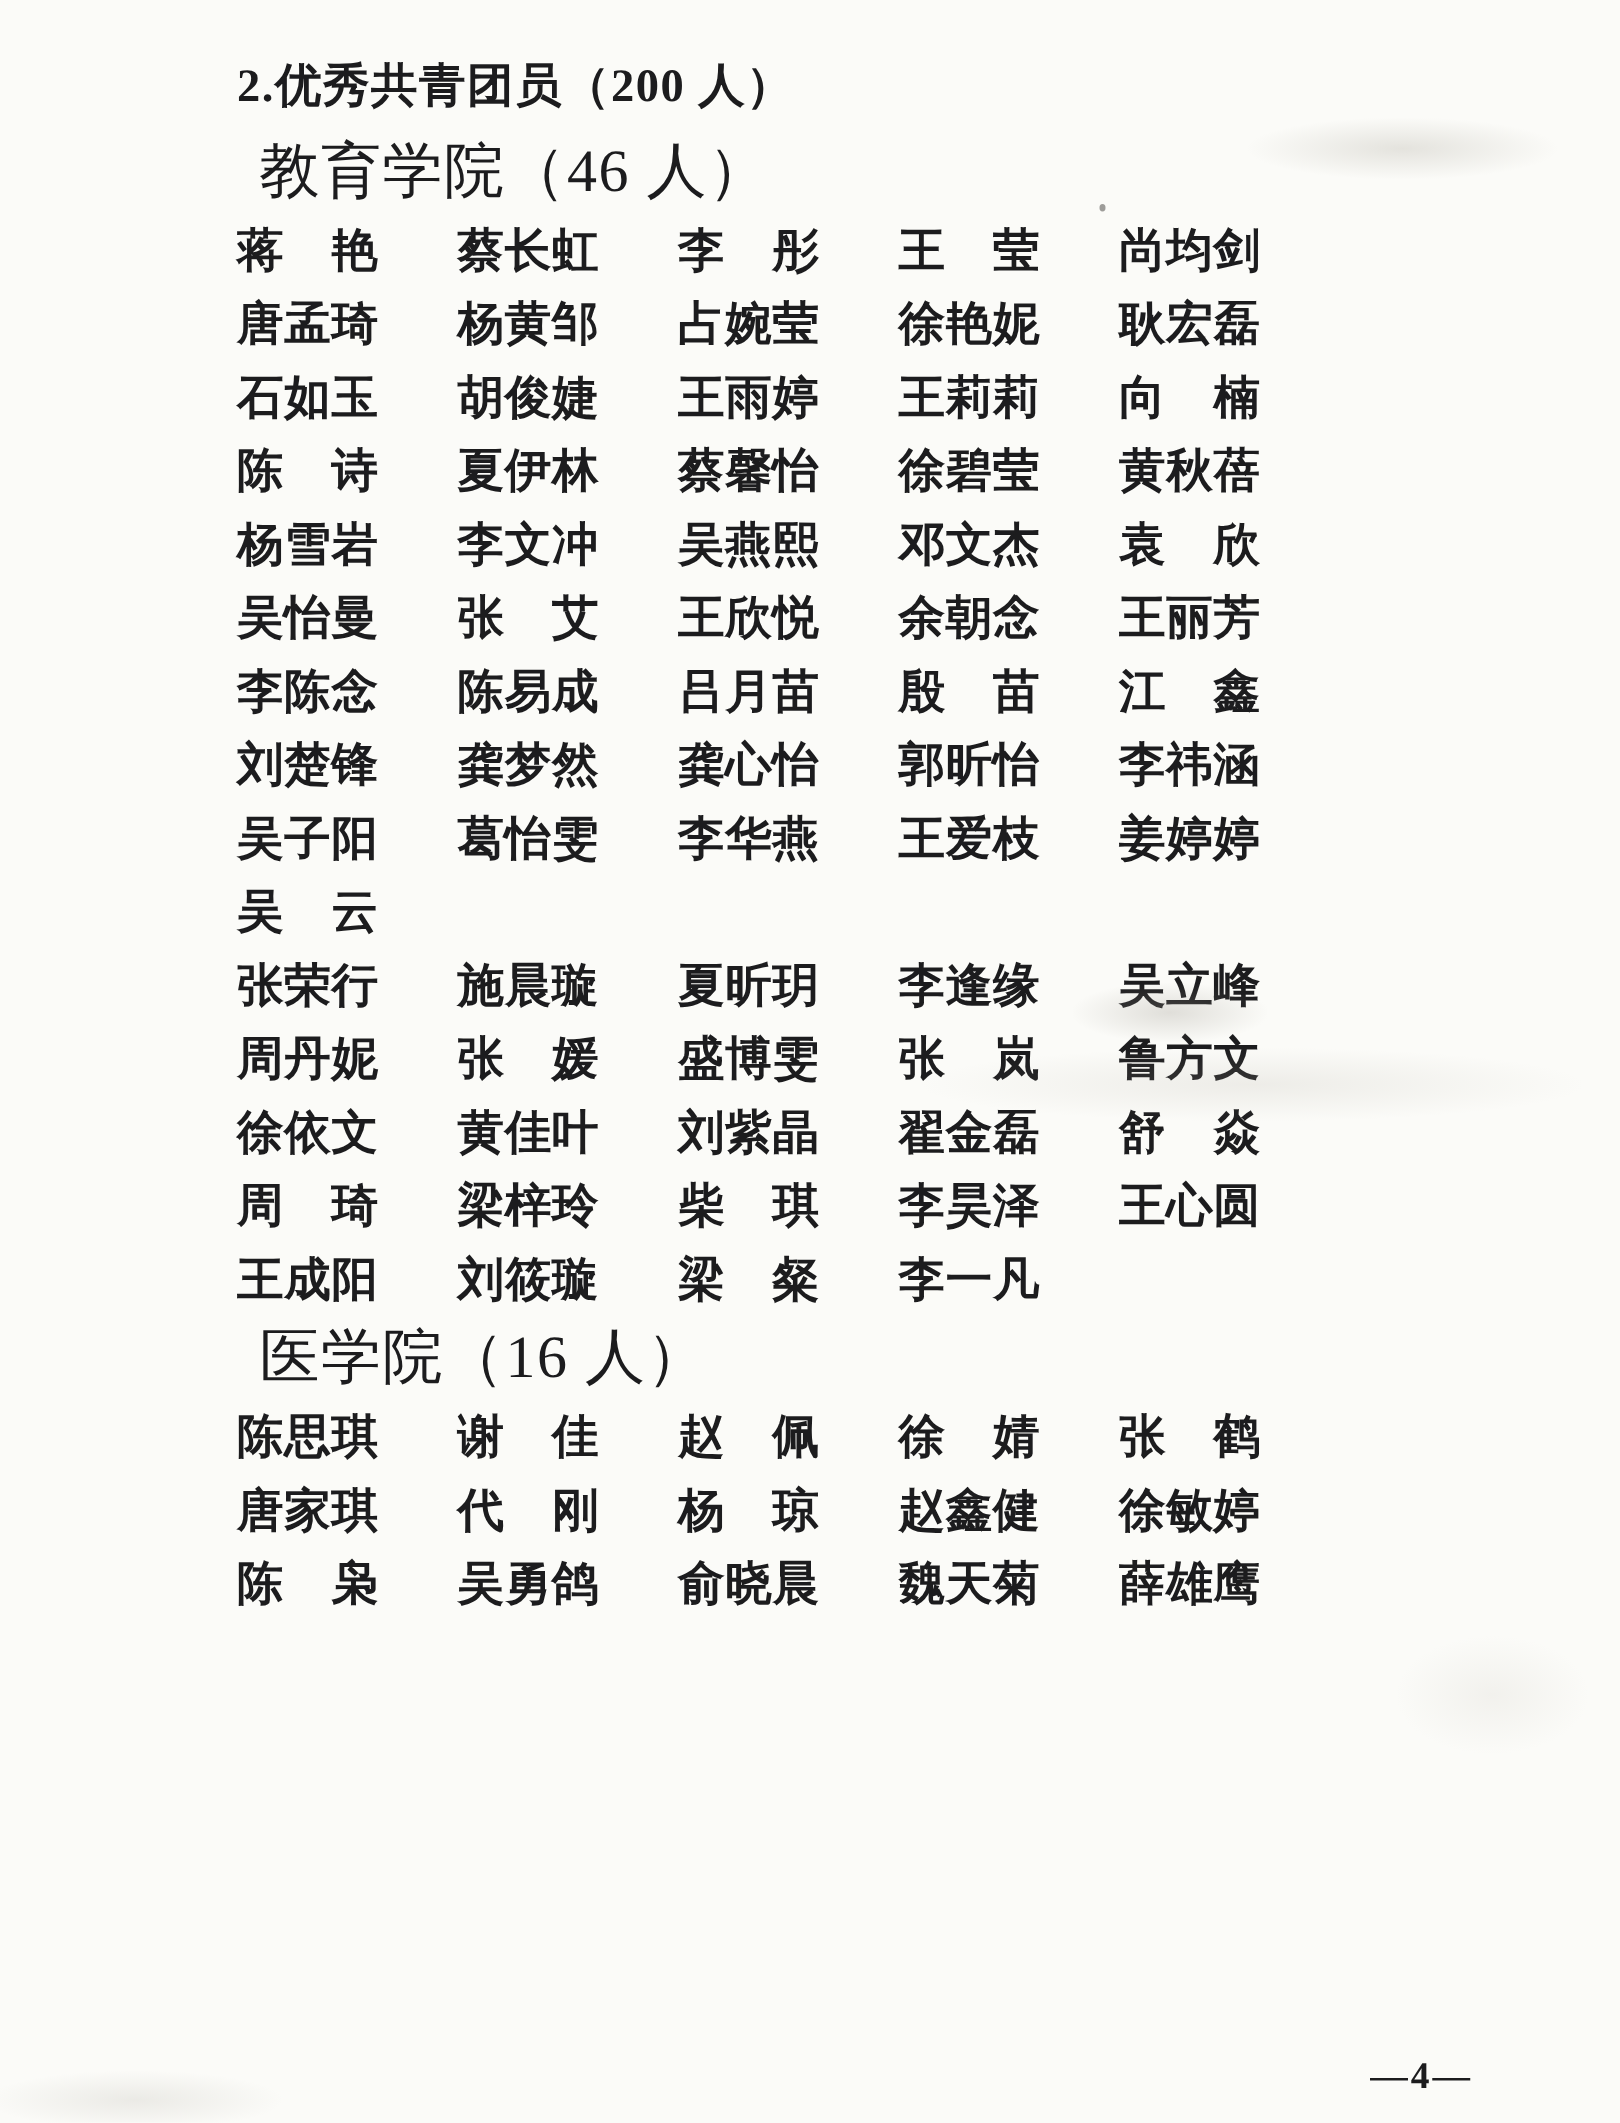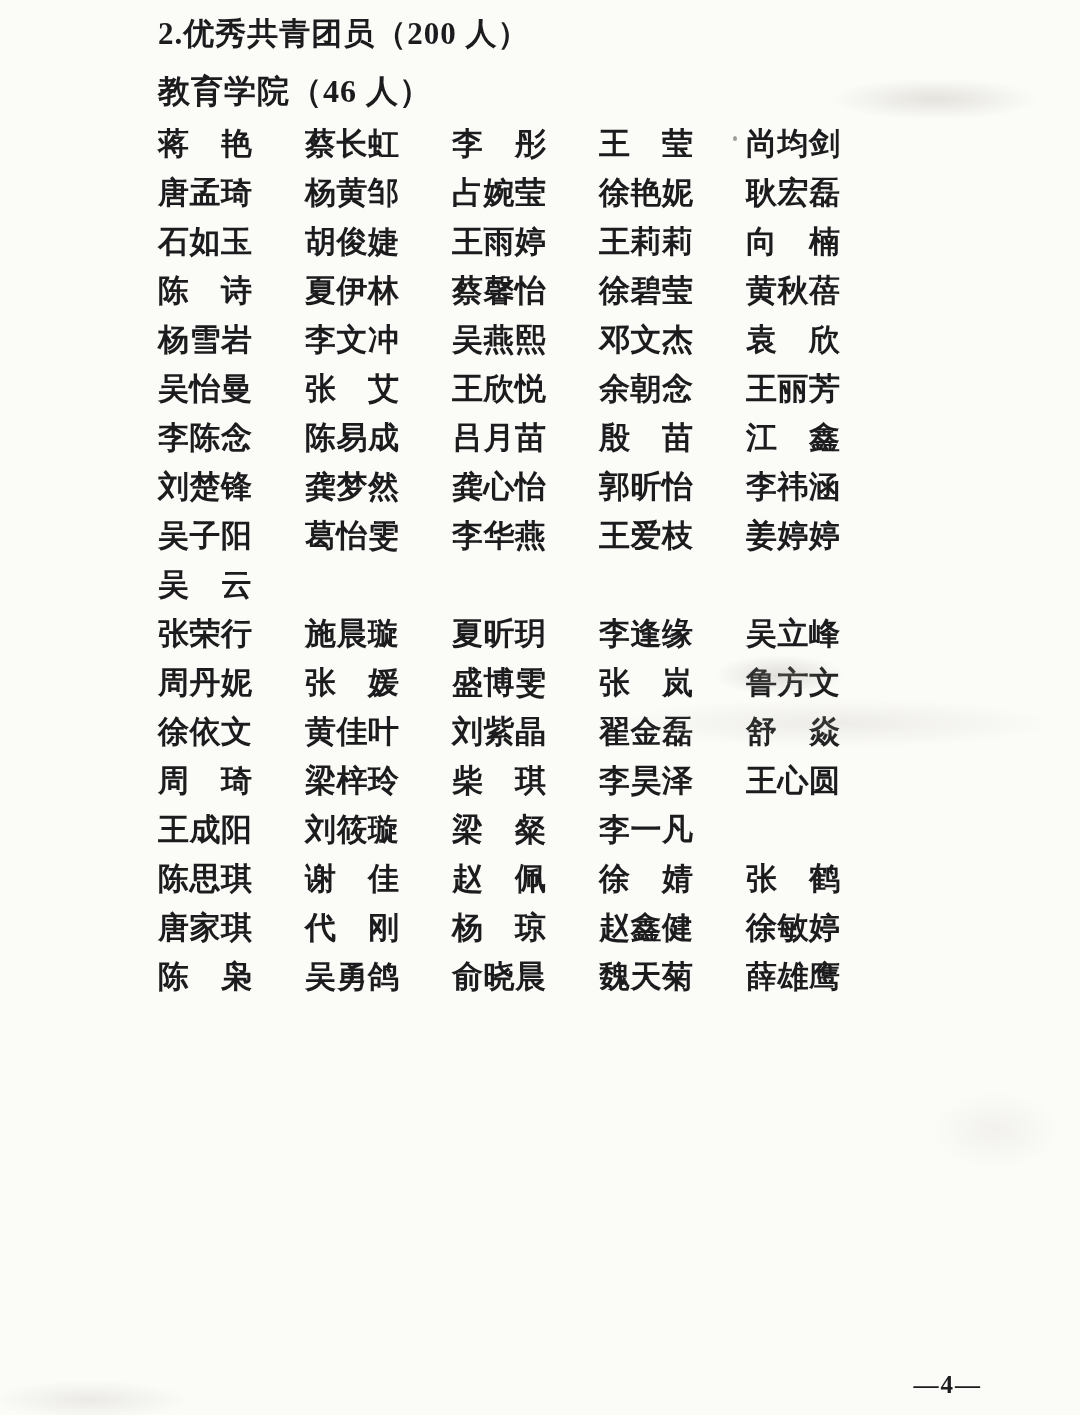--- a/index.html
+++ b/index.html
@@ -11,35 +11,35 @@
     height: 1415px;
     position: relative;
     overflow: hidden;
     background: #fbfbf8;
     color: #1c1c1e;
     font-family: "Liberation Serif", "DejaVu Serif", serif;
   }
   .page {
     position: absolute;
     inset: 0;
-    padding: 13px 60px 0 158px;
+    padding: 36px 60px 0 158px;
     box-sizing: border-box;
   }
   .doc-title {
     font-size: 31px;
     line-height: 42px;
     font-weight: 700;
     margin: 0;
     letter-spacing: 1px;
   }
   .section-heading {
-    font-size: 32px;
+    font-size: 40px;
     line-height: 40px;
-    font-weight: 700;
-    margin: 16px 0 0 0;
+    font-weight: 400;
+    margin: 16px 0 0 15px;
     letter-spacing: 1px;
   }
   .name-grid {
     display: grid;
     grid-template-columns: repeat(5, 147px);
     row-gap: 16px;
     margin-top: 16px;
     margin-bottom: 6px;
     justify-items: start;
   }
@@ -166,20 +166,21 @@
         <span class="name-cell">周　琦</span>
         <span class="name-cell">梁梓玲</span>
         <span class="name-cell">柴　琪</span>
         <span class="name-cell">李昊泽</span>
         <span class="name-cell">王心圆</span>
         <span class="name-cell">王成阳</span>
         <span class="name-cell">刘筱璇</span>
         <span class="name-cell">梁　粲</span>
         <span class="name-cell">李一凡</span>
       </div>
+      <h2 class="section-heading">医学院（16 人）</h2>
       <div class="name-grid">
         <span class="name-cell">陈思琪</span>
         <span class="name-cell">谢　佳</span>
         <span class="name-cell">赵　佩</span>
         <span class="name-cell">徐　婧</span>
         <span class="name-cell">张　鹤</span>
         <span class="name-cell">唐家琪</span>
         <span class="name-cell">代　刚</span>
         <span class="name-cell">杨　琼</span>
         <span class="name-cell">赵鑫健</span>

